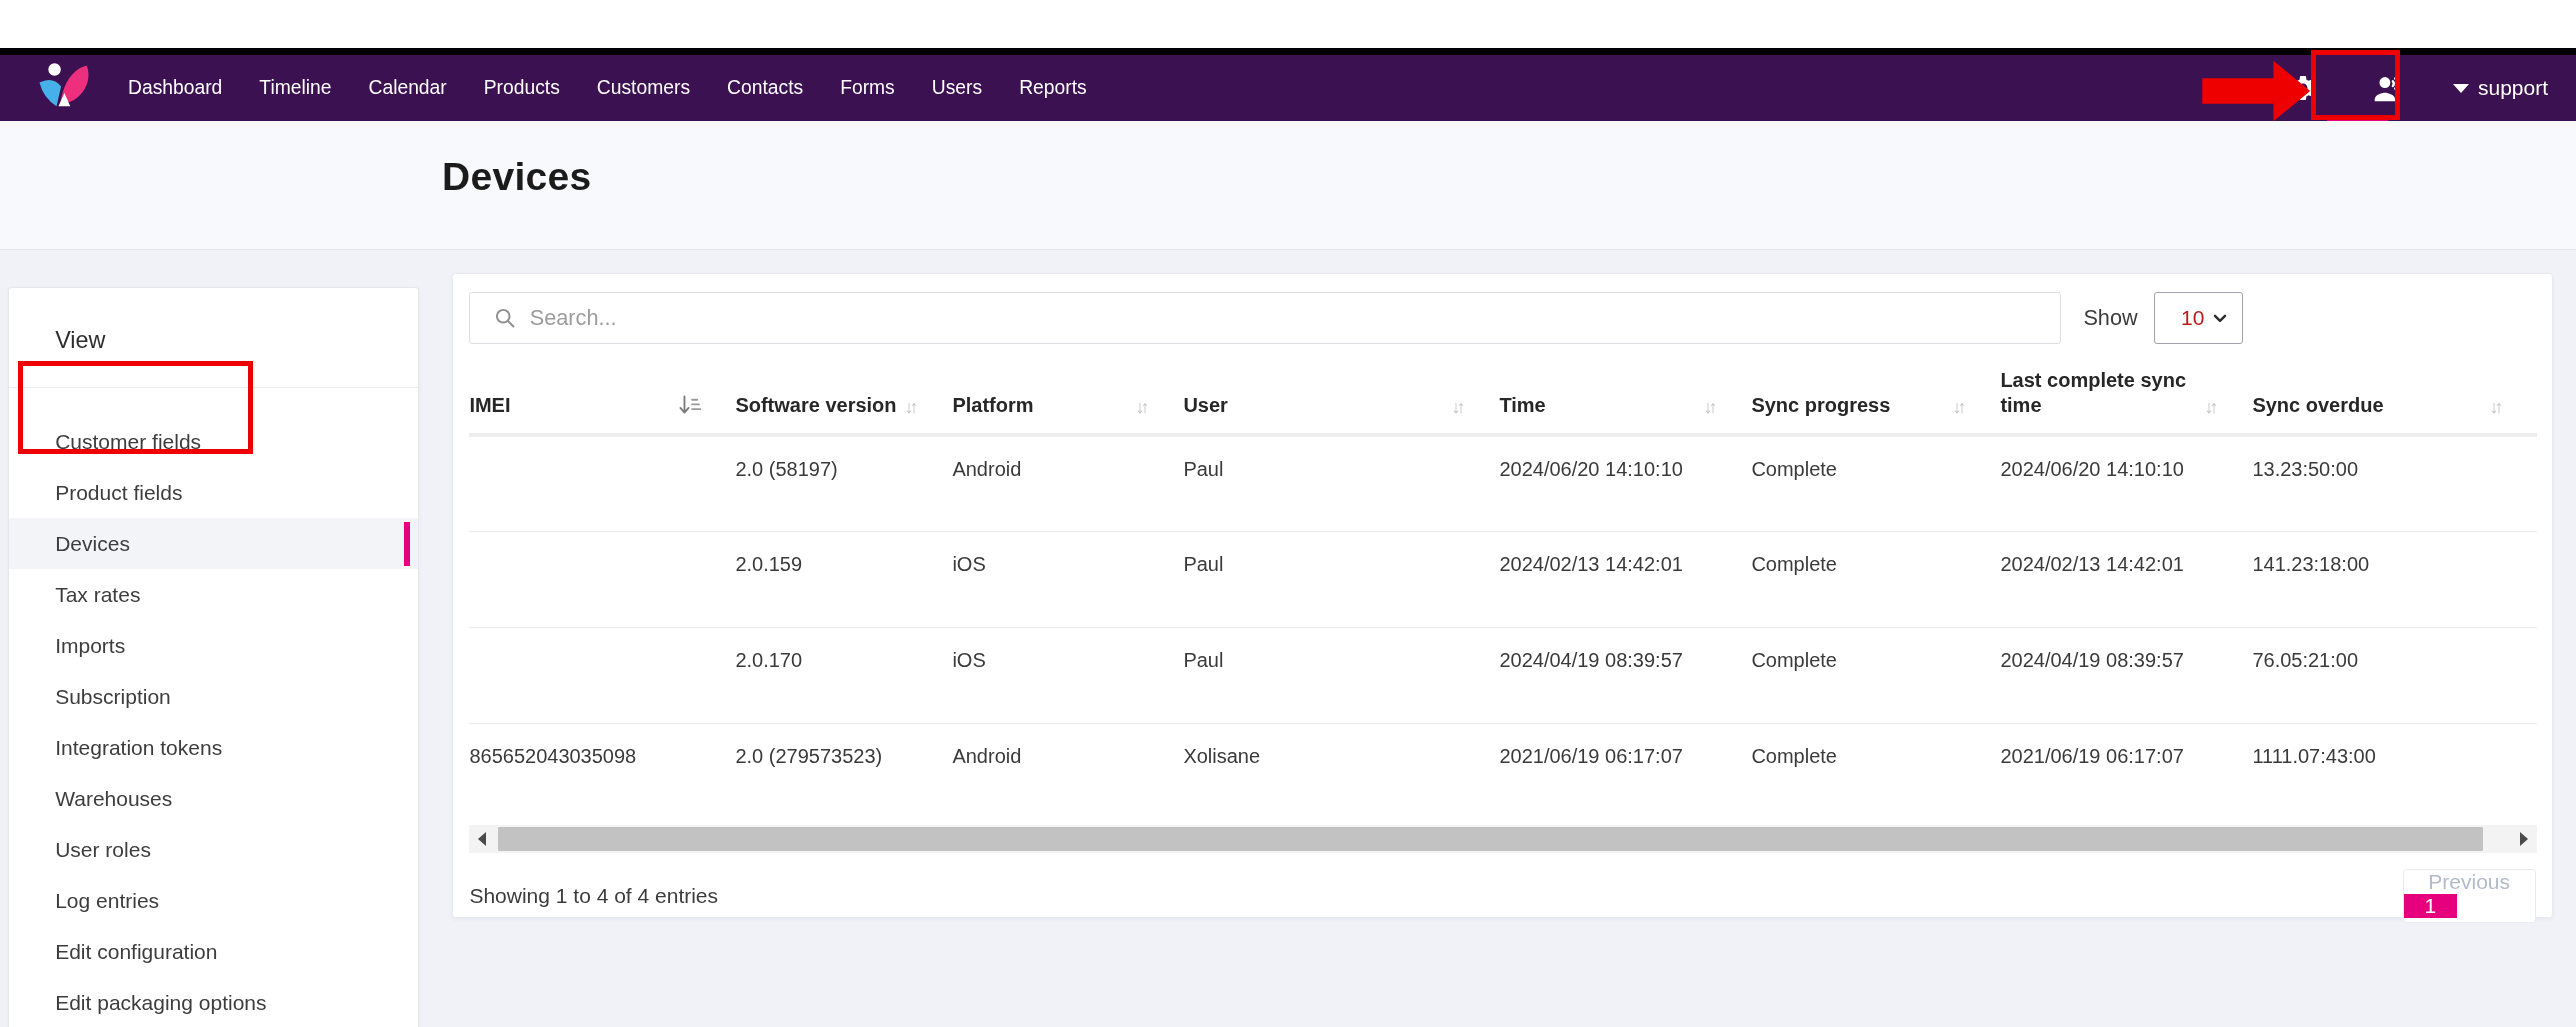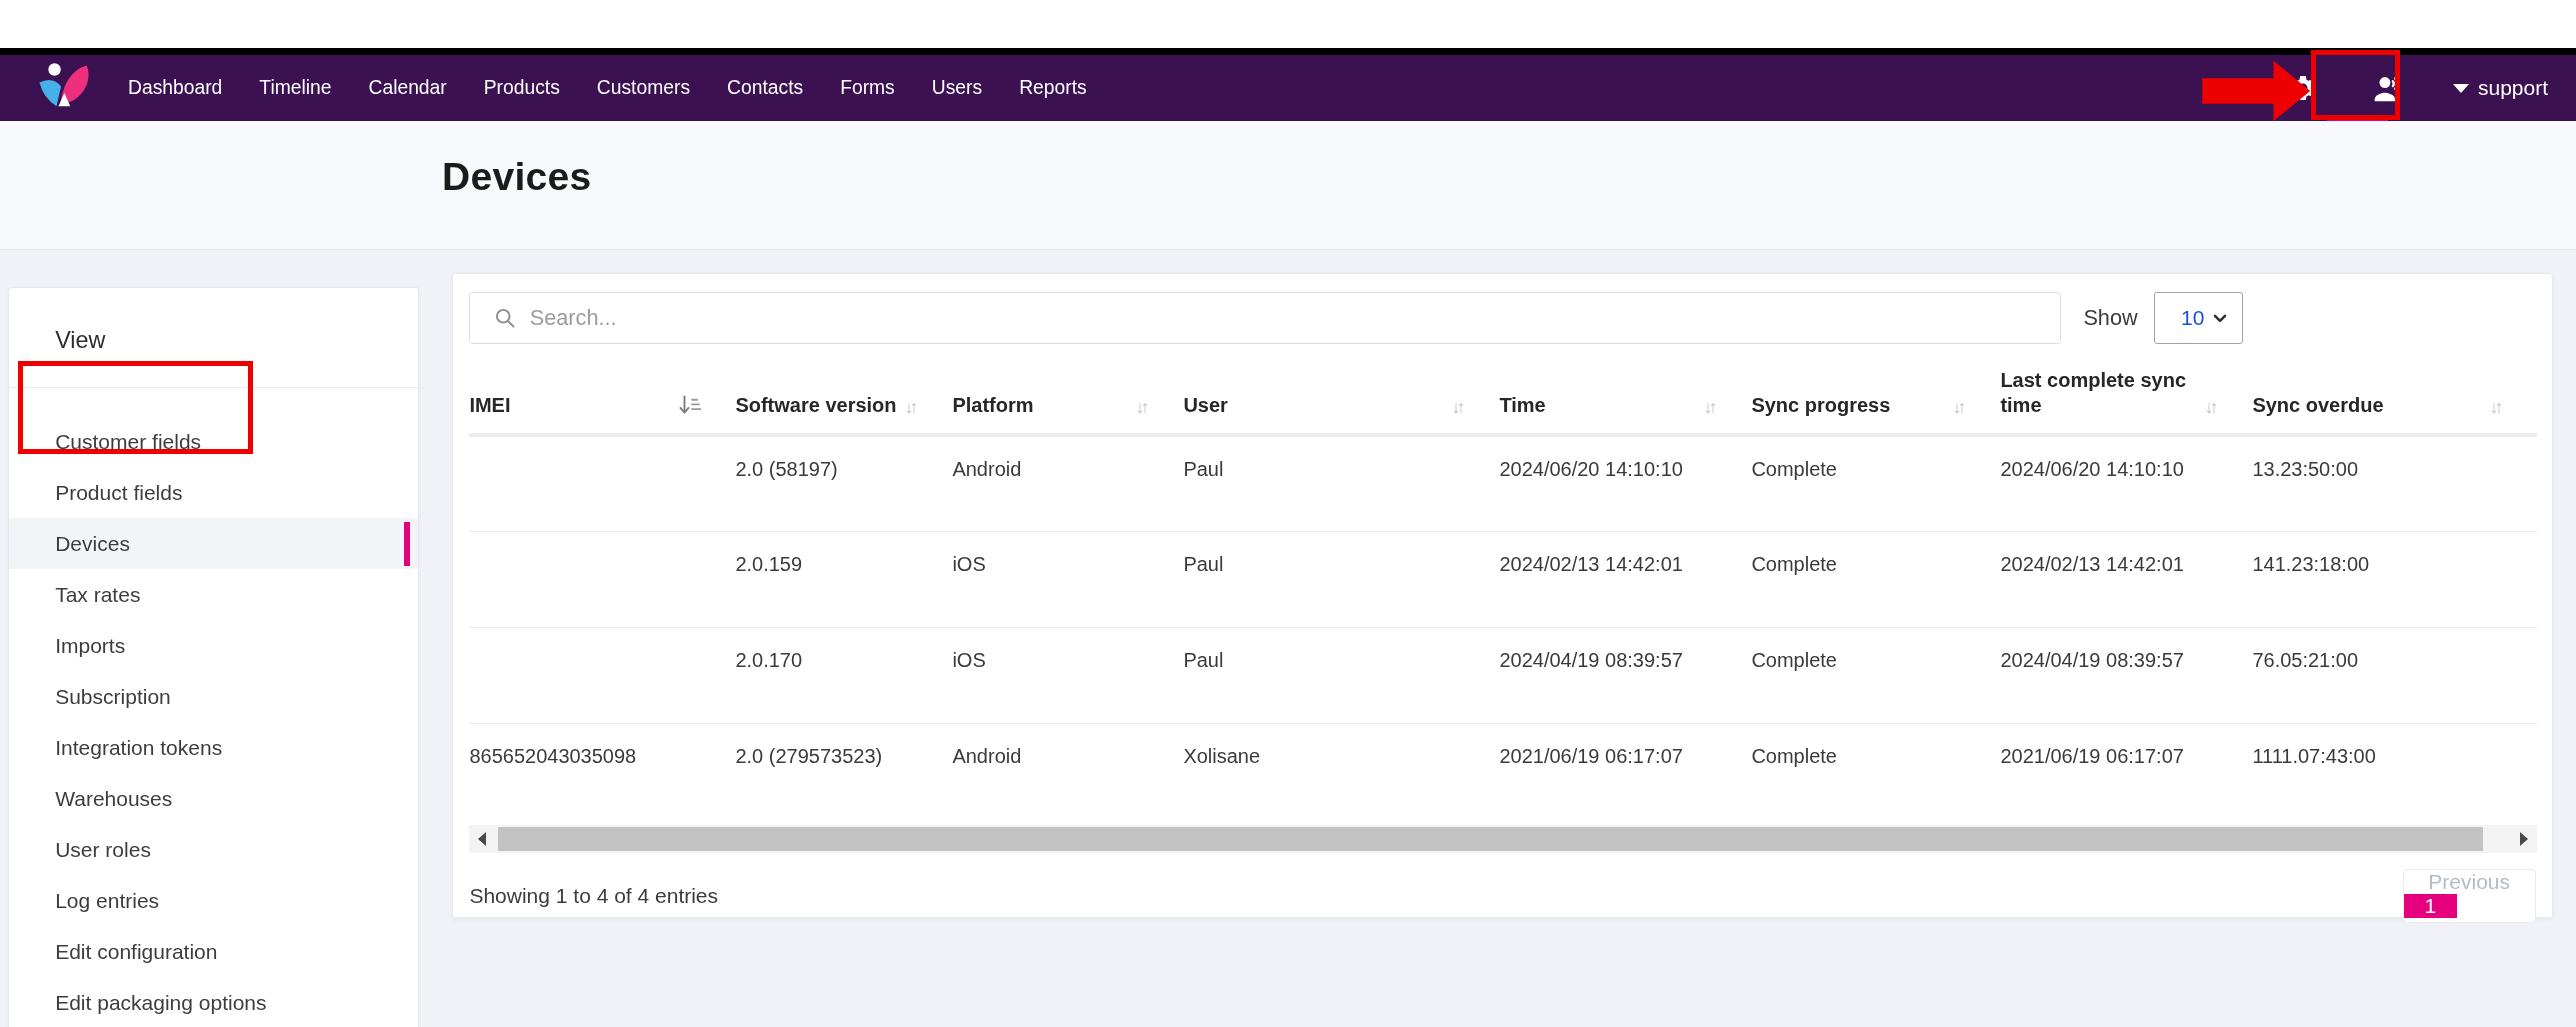--- a/index.html
+++ b/index.html
@@ -72,21 +72,21 @@
     border:none; outline:none; flex:1; font-size:21.7px; color:#333;
     font-family:"Liberation Sans",sans-serif; background:transparent;
   }
   .search-input::placeholder { color:#9c9c9c; }
   .show-label { font-size:21.7px; color:#3c3c3c; margin:0 16.4px 0 22px;text-align:center; }
   .show-select {
     width:89px; height:52px; border:1.2px solid #9fa2a8; border-radius:2.9px;
     display:flex; align-items:center; justify-content:space-between;
     padding:0 11.7px 0 26px; cursor:pointer; background:#fff;
   }
-  .show-select .val { font-size:21px; color:#1d4ed8; }
+  .show-select .val { font-size:21px; color:#b91c1c; }
   
   table.devices { border-collapse:collapse; table-layout:fixed; width:2068px; margin-top:14px; }
   th { vertical-align:bottom; padding:10.5px 0 15px 0; border-bottom:4.7px solid #ededed; text-align:left; }
   .th-inner { display:flex; align-items:flex-end; justify-content:space-between; padding-right:34px; }
   .th-label { font-size:20px; font-weight:700; color:#272727; line-height:1.25; }
   .sort-both { color:#c2c2c2; font-size:18px; letter-spacing:-4.1px; padding-right:4.1px; white-space:nowrap; flex:0 0 auto; }
   td { height:96px; vertical-align:top; padding-top:21px; font-size:20px; color:#3a3a3a; }
   tr.data-row + tr.data-row td { border-top:1.2px solid #e9e9e9; }
   
   .hscroll { display:flex; align-items:center; height:28px; width:2068px; background:#f3f3f3; margin-top:5.9px; }

